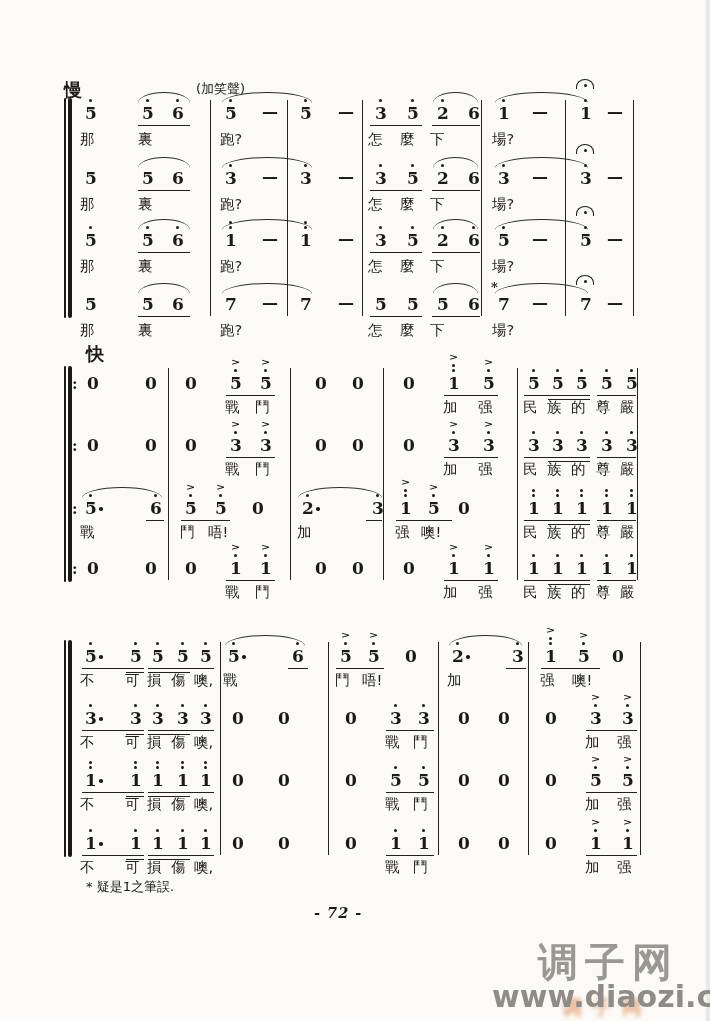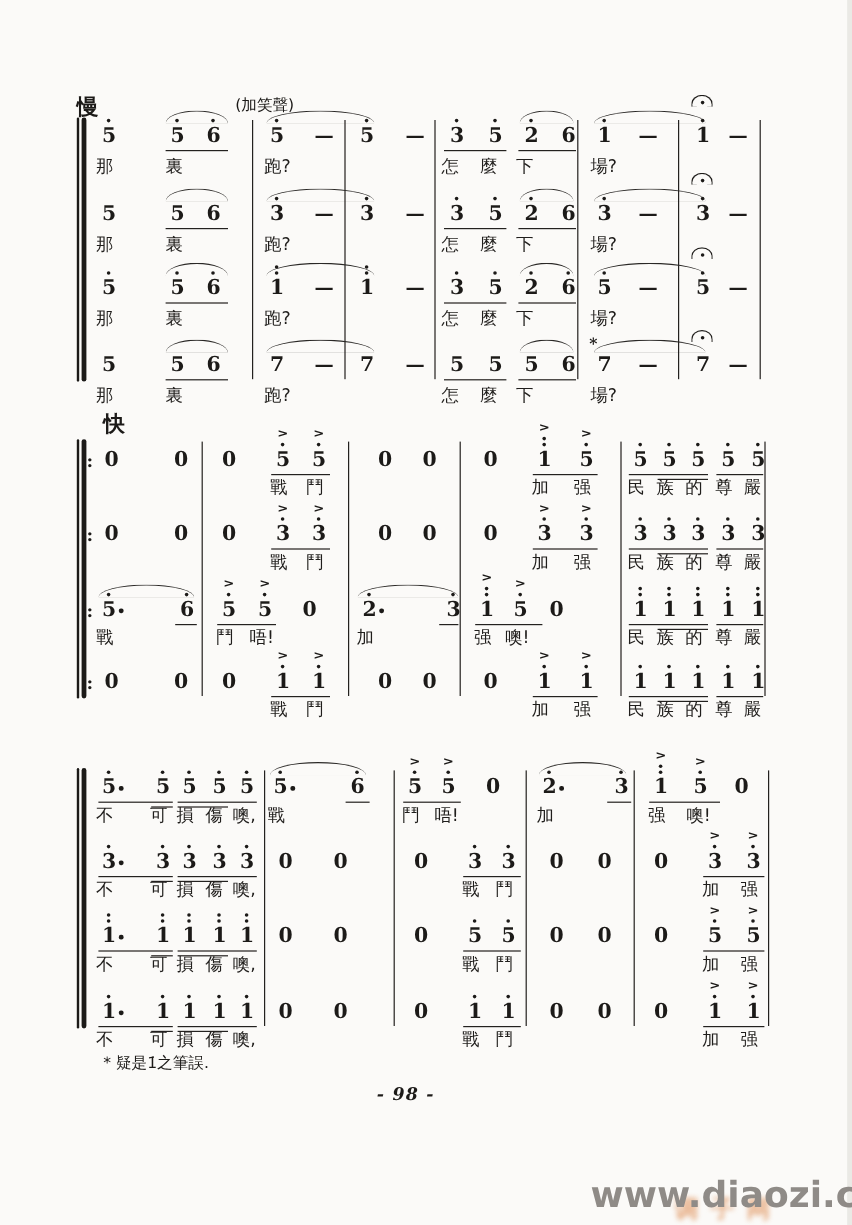--- a/index.html
+++ b/index.html
@@ -624,17 +624,18 @@
       <div class="lyr" style="left: 413px; top: 859px;">鬥</div>
       <div class="lyr" style="left: 585px; top: 859px;">加</div>
       <div class="lyr" style="left: 617px; top: 859px;">强</div>
     </div>
 
   <div id="footnote">
     <span>*</span>
     <span>疑是1̇之筆誤.</span>
   </div>
 
-  <div id="pagenum">- 98 -</div>
+  <div id="pagenum">- 72 -</div>
 
   <div id="wm-accent">调子网</div>
+  <div id="wm-name">调子网</div>
   <div id="wm-url">www.diaozi.com</div>
 </div>
 
 </body></html>

